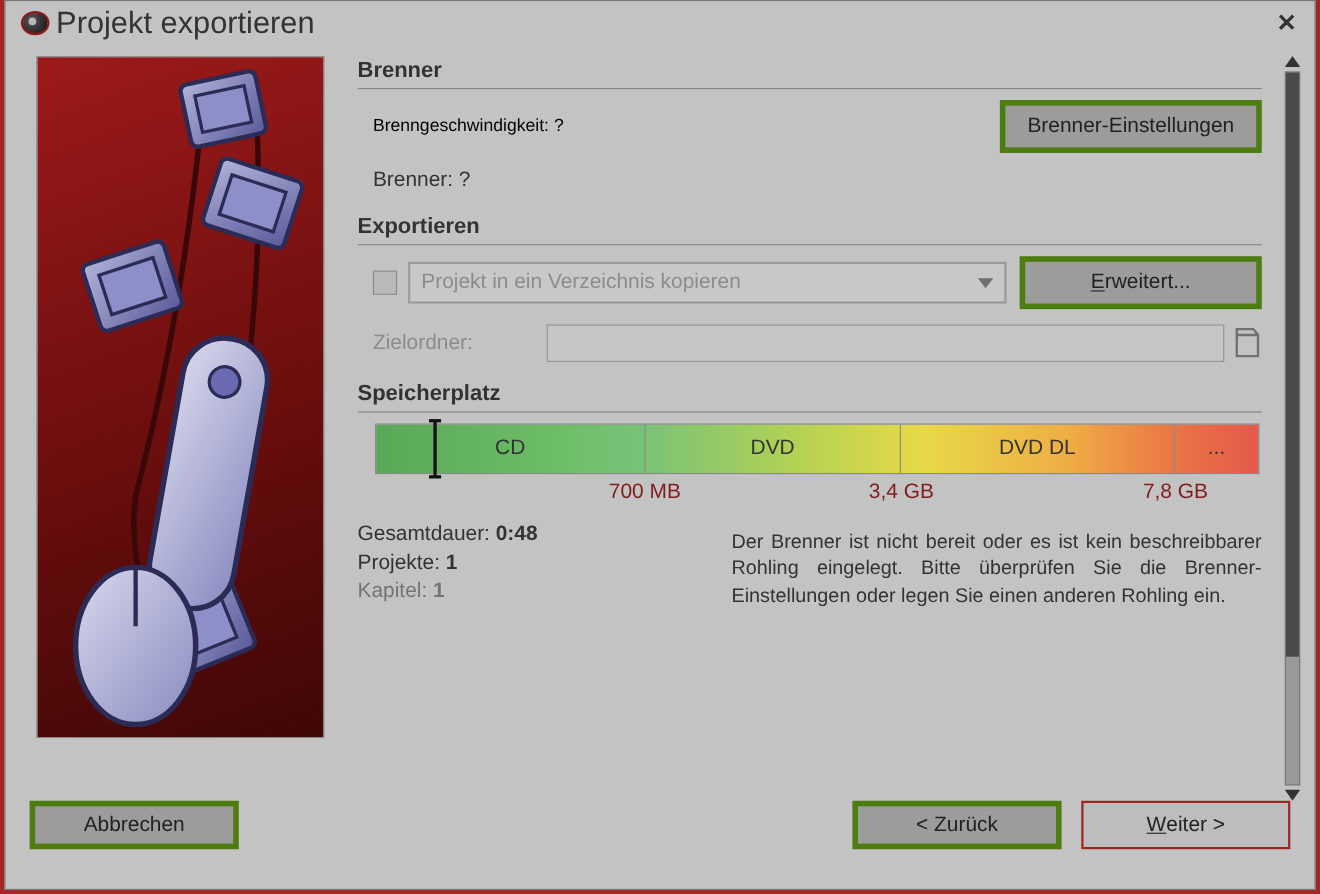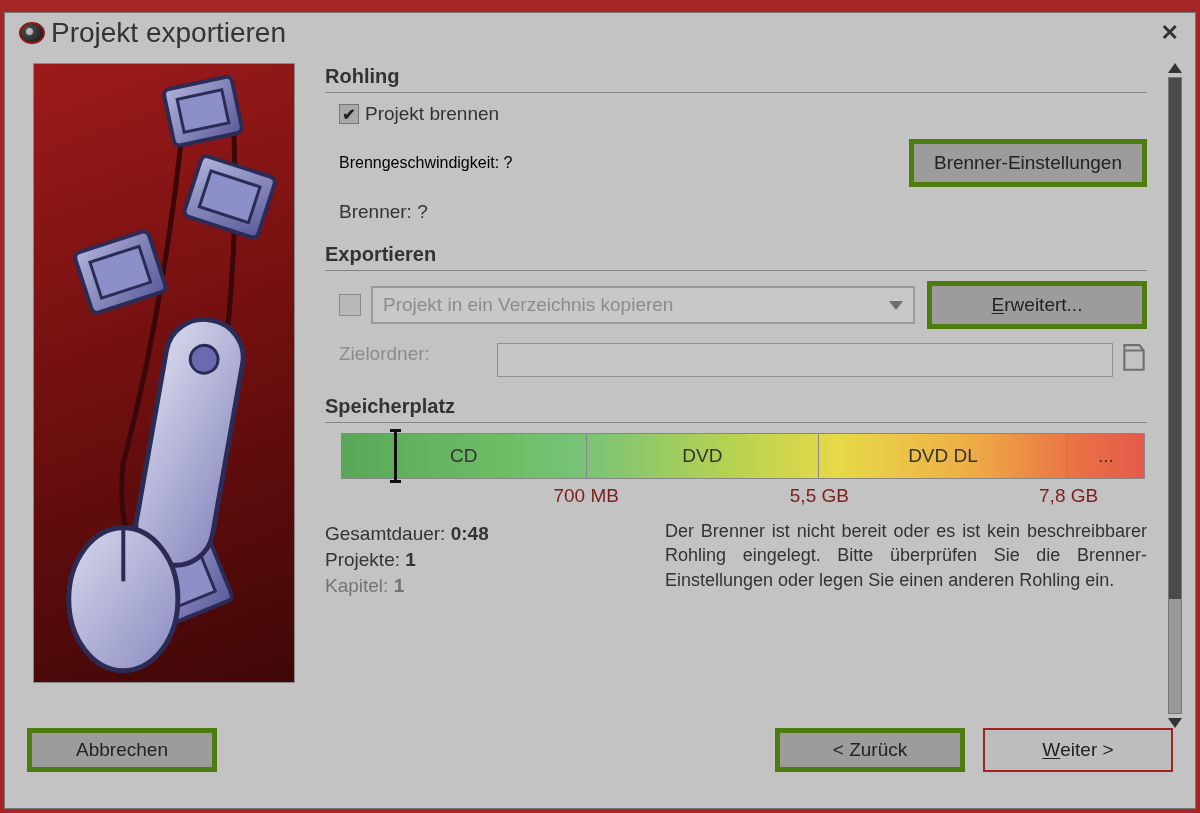--- a/index.html
+++ b/index.html
@@ -1,17 +1,17 @@
 <!DOCTYPE html>
 <html><head>
 <meta charset="utf-8">
 <style>
   * { box-sizing: border-box; font-family: "Segoe UI", Tahoma, sans-serif; }
   html, body { margin:0; padding:0; width:1200px; height:813px; overflow:hidden; }
-  .outer-frame { width:1200px; height:813px; background:#a62626; padding:12px 4px 4px 4px; }
+  .outer-frame { width:1200px; height:813px; background:#a62626; padding:0 4px 4px 4px; }
   .window { width:100%; height:100%; background:#c3c3c3; border:1px solid #777; position:relative; display:flex; flex-direction:column; }
   .titlebar { display:flex; align-items:center; padding:4px 10px 6px 14px; }
   .app-icon { width:26px; height:22px; margin-right:6px; border-radius:50%; background: radial-gradient(circle at 35% 35%, #555, #111); border:2px solid #8a1b1b; position:relative; }
   .app-icon::after { content:""; position:absolute; top:4px; left:5px; width:7px; height:7px; border-radius:50%; background:rgba(255,255,255,.6);}
   .title { font-size:28px; color:#333; font-weight:400; flex:1; }
   .close-x { font-size:22px; font-weight:bold; color:#333; cursor:pointer; padding:2px 6px; }
   .body { flex:1; display:flex; padding:8px 10px 0 28px; gap:30px; overflow:hidden; }
   .illus { width:262px; height:620px; background:linear-gradient(160deg,#9d1a1a 0%, #6b0e0e 55%, #3f0707 100%); border:1px solid #888; position:relative; overflow:hidden; flex-shrink:0;}
   .illus svg { width:100%; height:100%; }
   .content-wrap { flex:1; display:flex; position:relative; }
@@ -28,32 +28,32 @@
   .checkbox { width:20px; height:20px; background:#a9a9a9; border:1px solid #777; margin-right:6px; display:flex; align-items:center; justify-content:center; cursor:pointer; }
   .checkbox.checked::after { content:"✔"; font-size:16px; color:#222; font-weight:bold;}
   .btn { background:#9c9c9c; border:5px solid #4d7c0f; font-size:19px; padding:8px 20px; cursor:pointer; color:#222; }
   .btn-wide { min-width:220px; text-align:center;}
   .row-split { display:flex; justify-content:space-between; align-items:center; margin:8px 0 14px 14px;}
   .disabled-text { color:#8c8c8c; }
   .dropdown { flex:1; border:2px solid #9a9a9a; background:#c8c8c8; display:flex; align-items:center; padding:6px 10px; margin-right:12px; position:relative; }
   .dropdown .dd-label { flex:1; font-size:19px; }
   .dd-arrow { width:0;height:0; border-left:7px solid transparent; border-right:7px solid transparent; border-top:9px solid #6f6f6f;}
   .cb-disabled { width:22px; height:22px; background:#b9b9b9; border:1px solid #8a8a8a; margin-right:10px; flex-shrink:0; }
-  .target-row { display:flex; align-items:flex-start; margin:8px 0 18px 14px; }
+  .target-row { display:flex; align-items:center; margin:8px 0 18px 14px; }
   .target-label { font-size:19px; color:#8c8c8c; width:150px;}
   .target-input { flex:1; height:34px; border:1px solid #909090; background:#c6c6c6; margin:0 8px;}
   .folder-icon { width:26px; height:30px; color:#707070; }
   .storage-bar { height:46px; border:1px solid #888; display:flex; margin:6px 2px 6px 16px; position:relative; background:linear-gradient(90deg,#58a858 0%, #6fbf68 22%, #78c278 30%, #b4d252 48%, #e7d948 62%, #efae45 78%, #e97045 92%, #e45a4a 100%);}
   .sb-seg { position:absolute; top:0; height:100%; display:flex; align-items:center; justify-content:center; font-size:19px; color:#333; border-right:1px solid #888;}
   .sb-indicator { position:absolute; top:-3px; height:calc(100% + 6px); width:3px; background:#111;}
   .sb-indicator::before, .sb-indicator::after { content:""; position:absolute; left:-4px; width:11px; height:3px; background:#111;}
   .sb-indicator::before{ top:-2px;} .sb-indicator::after{ bottom:-2px;}
   .sb-labels { position:relative; height:24px; margin:0 2px 10px 16px; font-size:19px; color:#7f1d1d;}
   .sb-labels span { position:absolute; transform:translateX(-50%);}
-  .info-cols { display:flex; margin:8px 0 0 0px;}
+  .info-cols { display:flex; margin:8px 0 0 0px;align-items:flex-end;}
   .info-left { width:340px; font-size:19px; color:#333;}
   .info-left div { margin:4px 0;}
   .info-left b { font-weight:bold; }
   .info-right { flex:1; font-size:18px; color:#333; text-align:justify; line-height:1.35;}
   .footer { height:80px; border-top:0px; display:flex; align-items:flex-start; padding:0 22px; gap:18px;}
   .footer .spacer { flex:1;}
   .footer .btn { min-width:190px; height:44px; display:flex; align-items:center; justify-content:center; padding:0;}
   .btn-primary-outline { background:#bdbdbd; border:2px solid #a02323;}
   .u { text-decoration:underline; text-underline-offset:2px;}
 </style>
@@ -111,26 +111,22 @@
           <g transform="translate(35,460)">
             <ellipse cx="55" cy="78" rx="55" ry="72" fill="url(#dev)" stroke="#2b2b55" stroke-width="5"></ellipse>
             <line x1="55" y1="8" x2="55" y2="60" stroke="#2b2b55" stroke-width="4"></line>
           </g>
         </svg>
       </div>
 
       <div class="content-wrap">
         <div class="content">
 
-          <div class="section-h">Rohling</div>
+          <div class="section-h">Brenner</div>
           <hr class="hr">
-          <div class="row">
-            <div class="checkbox checked"></div>
-            <span>Projekt brennen</span>
-          </div>
           <div class="row-split">
             <span>Brenngeschwindigkeit: ?</span>
             <button class="btn btn-wide">Brenner-Einstellungen</button>
           </div>
           <div class="row" style="margin-bottom:20px;">
             <span>Brenner: ?</span>
           </div>
 
           <div class="section-h">Exportieren</div>
           <hr class="hr">
@@ -164,21 +160,21 @@
             <div class="sb-seg" style="left:59.5%; width:31%;">
                 <span>DVD DL</span>
               </div>
             <div class="sb-seg" style="left:90.5%; width:9.5%; border-right:none;">
                 <span>...</span>
               </div>
             <div class="sb-indicator" style="left:6.5%;"></div>
           </div>
           <div class="sb-labels">
             <span style="left:30.5%;">700 MB</span>
-            <span style="left:59.5%;">5,5 GB</span>
+            <span style="left:59.5%;">3,4 GB</span>
             <span style="left:90.5%;">7,8 GB</span>
           </div>
 
           <div class="info-cols">
             <div class="info-left">
               <div><span>Gesamtdauer: </span><b>0:48</b></div>
               <div><span>Projekte: </span><b>1</b></div>
               <div style="opacity:.55;"><span>Kapitel: </span><b>1</b></div>
             </div>
             <div class="info-right">Der Brenner ist nicht bereit oder es ist kein beschreibbarer Rohling eingelegt. Bitte überprüfen Sie die Brenner-Einstellungen oder legen Sie einen anderen Rohling ein.</div>

